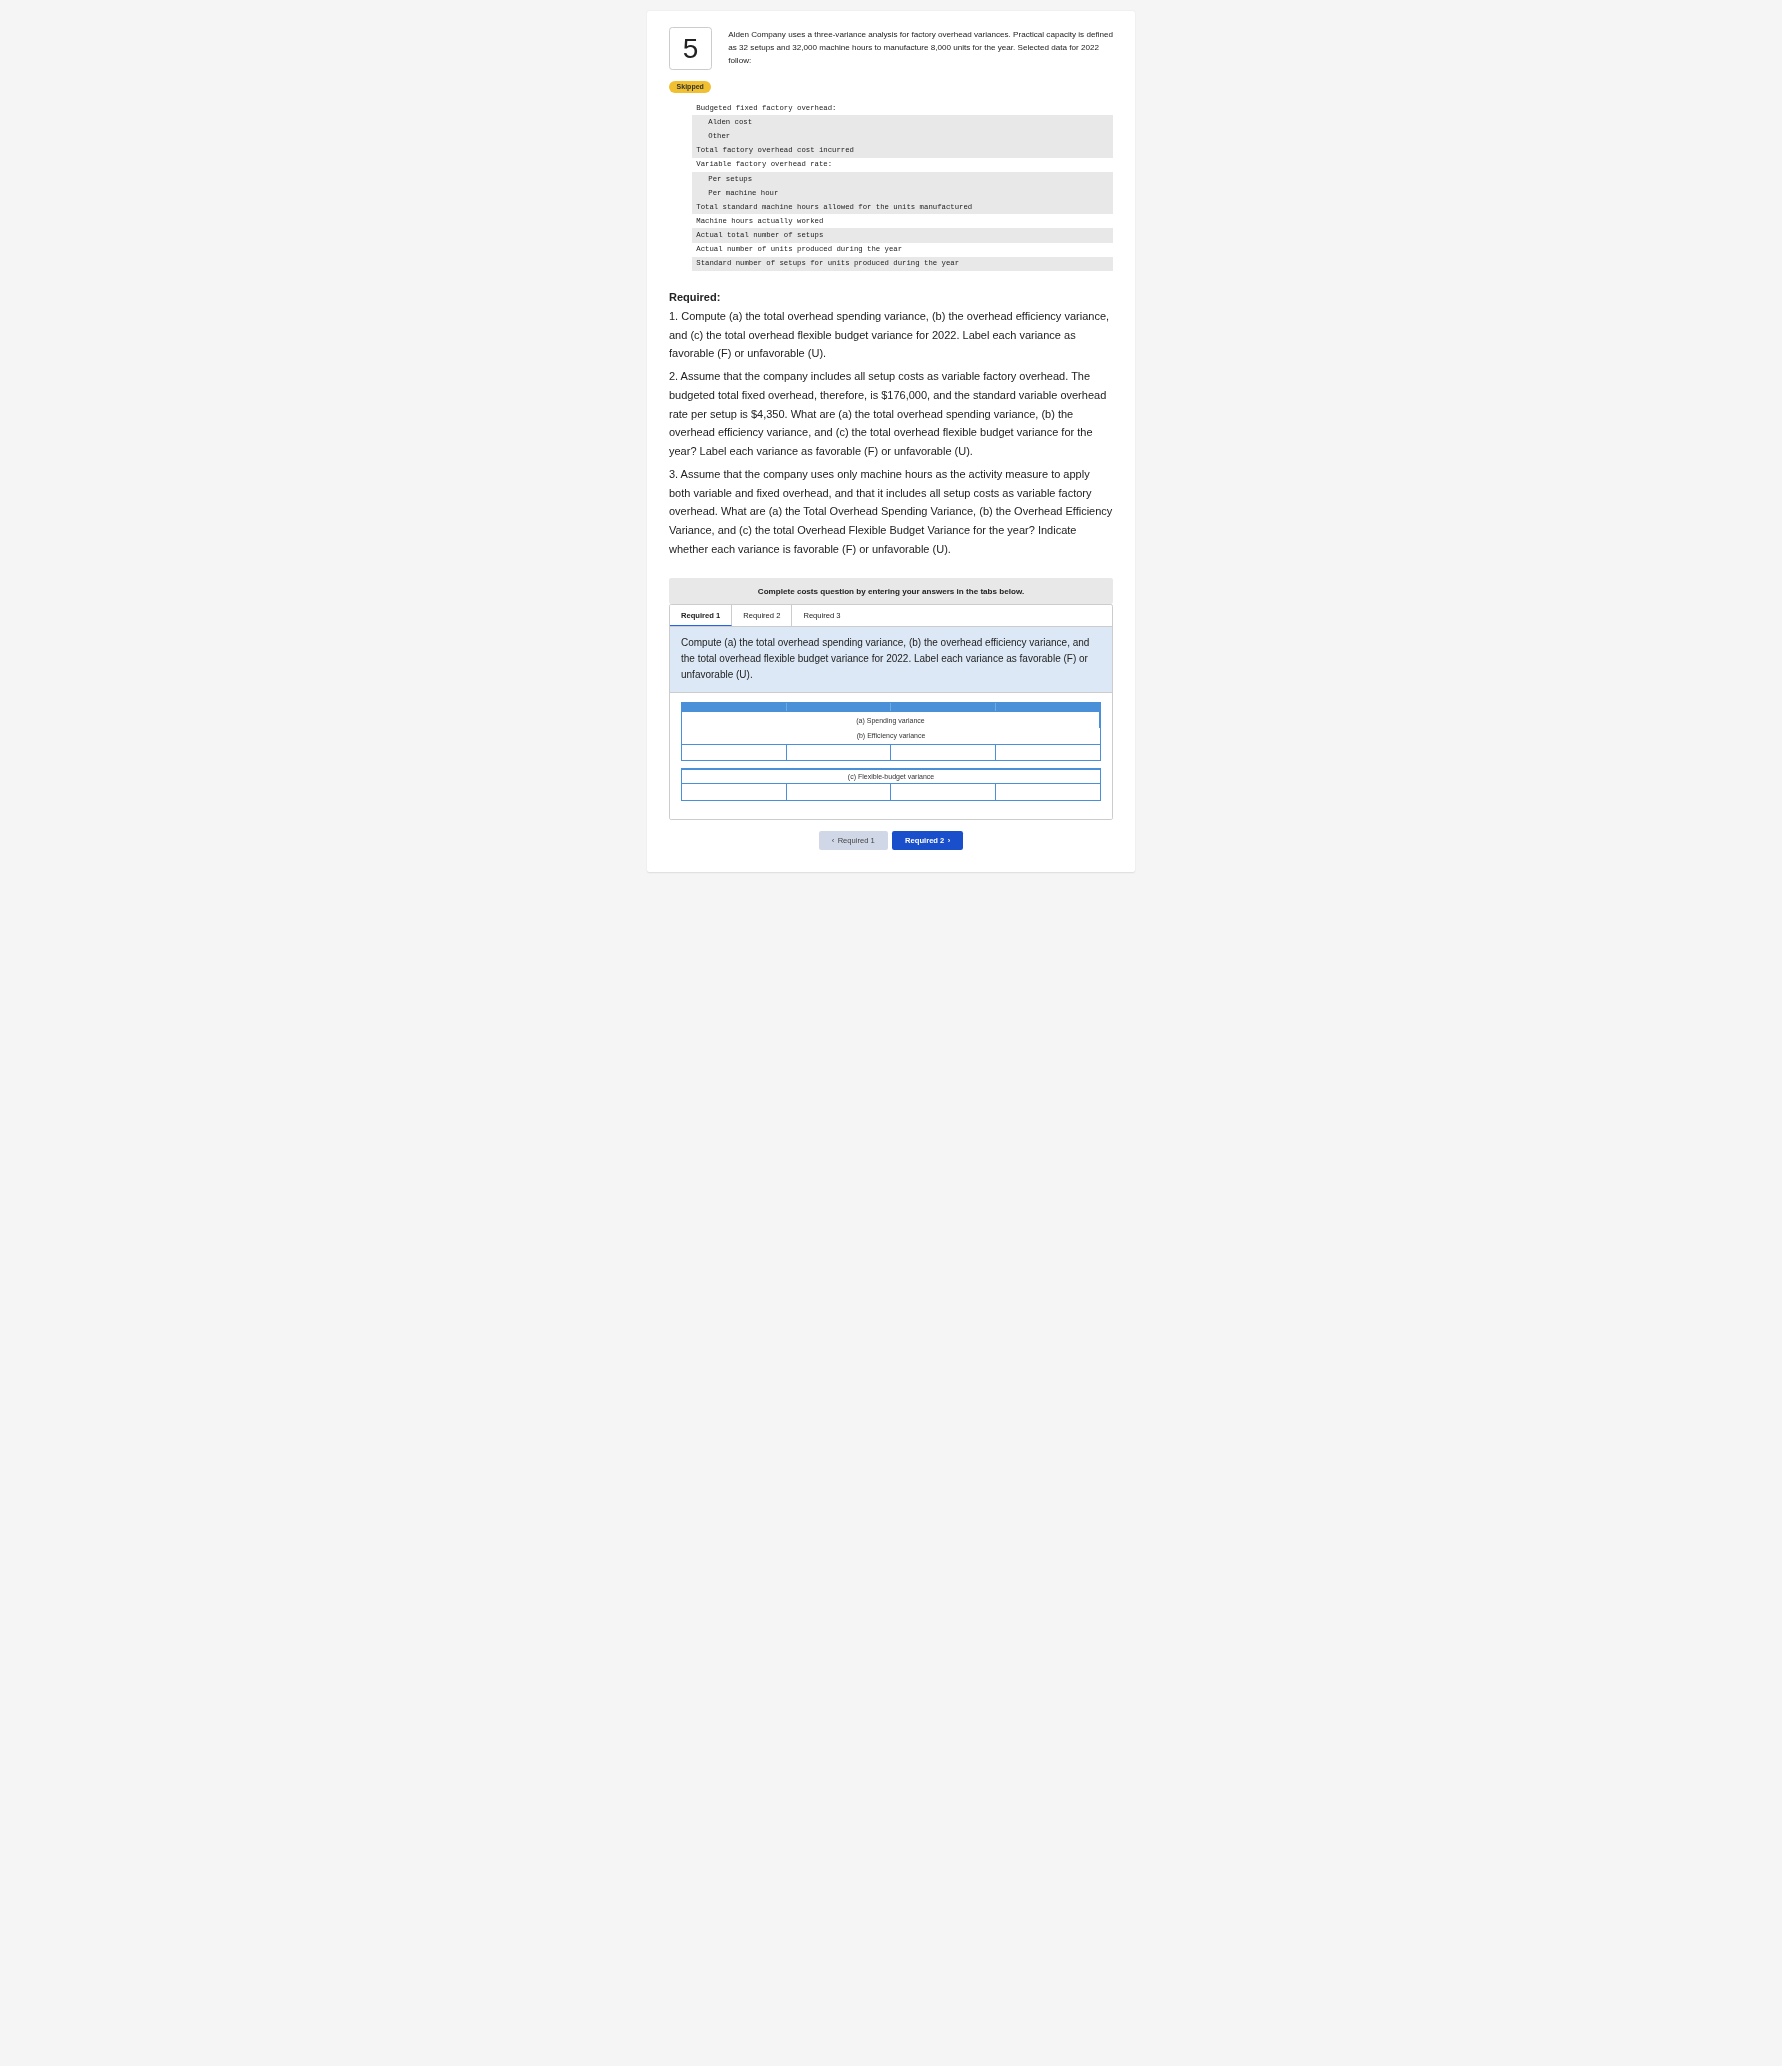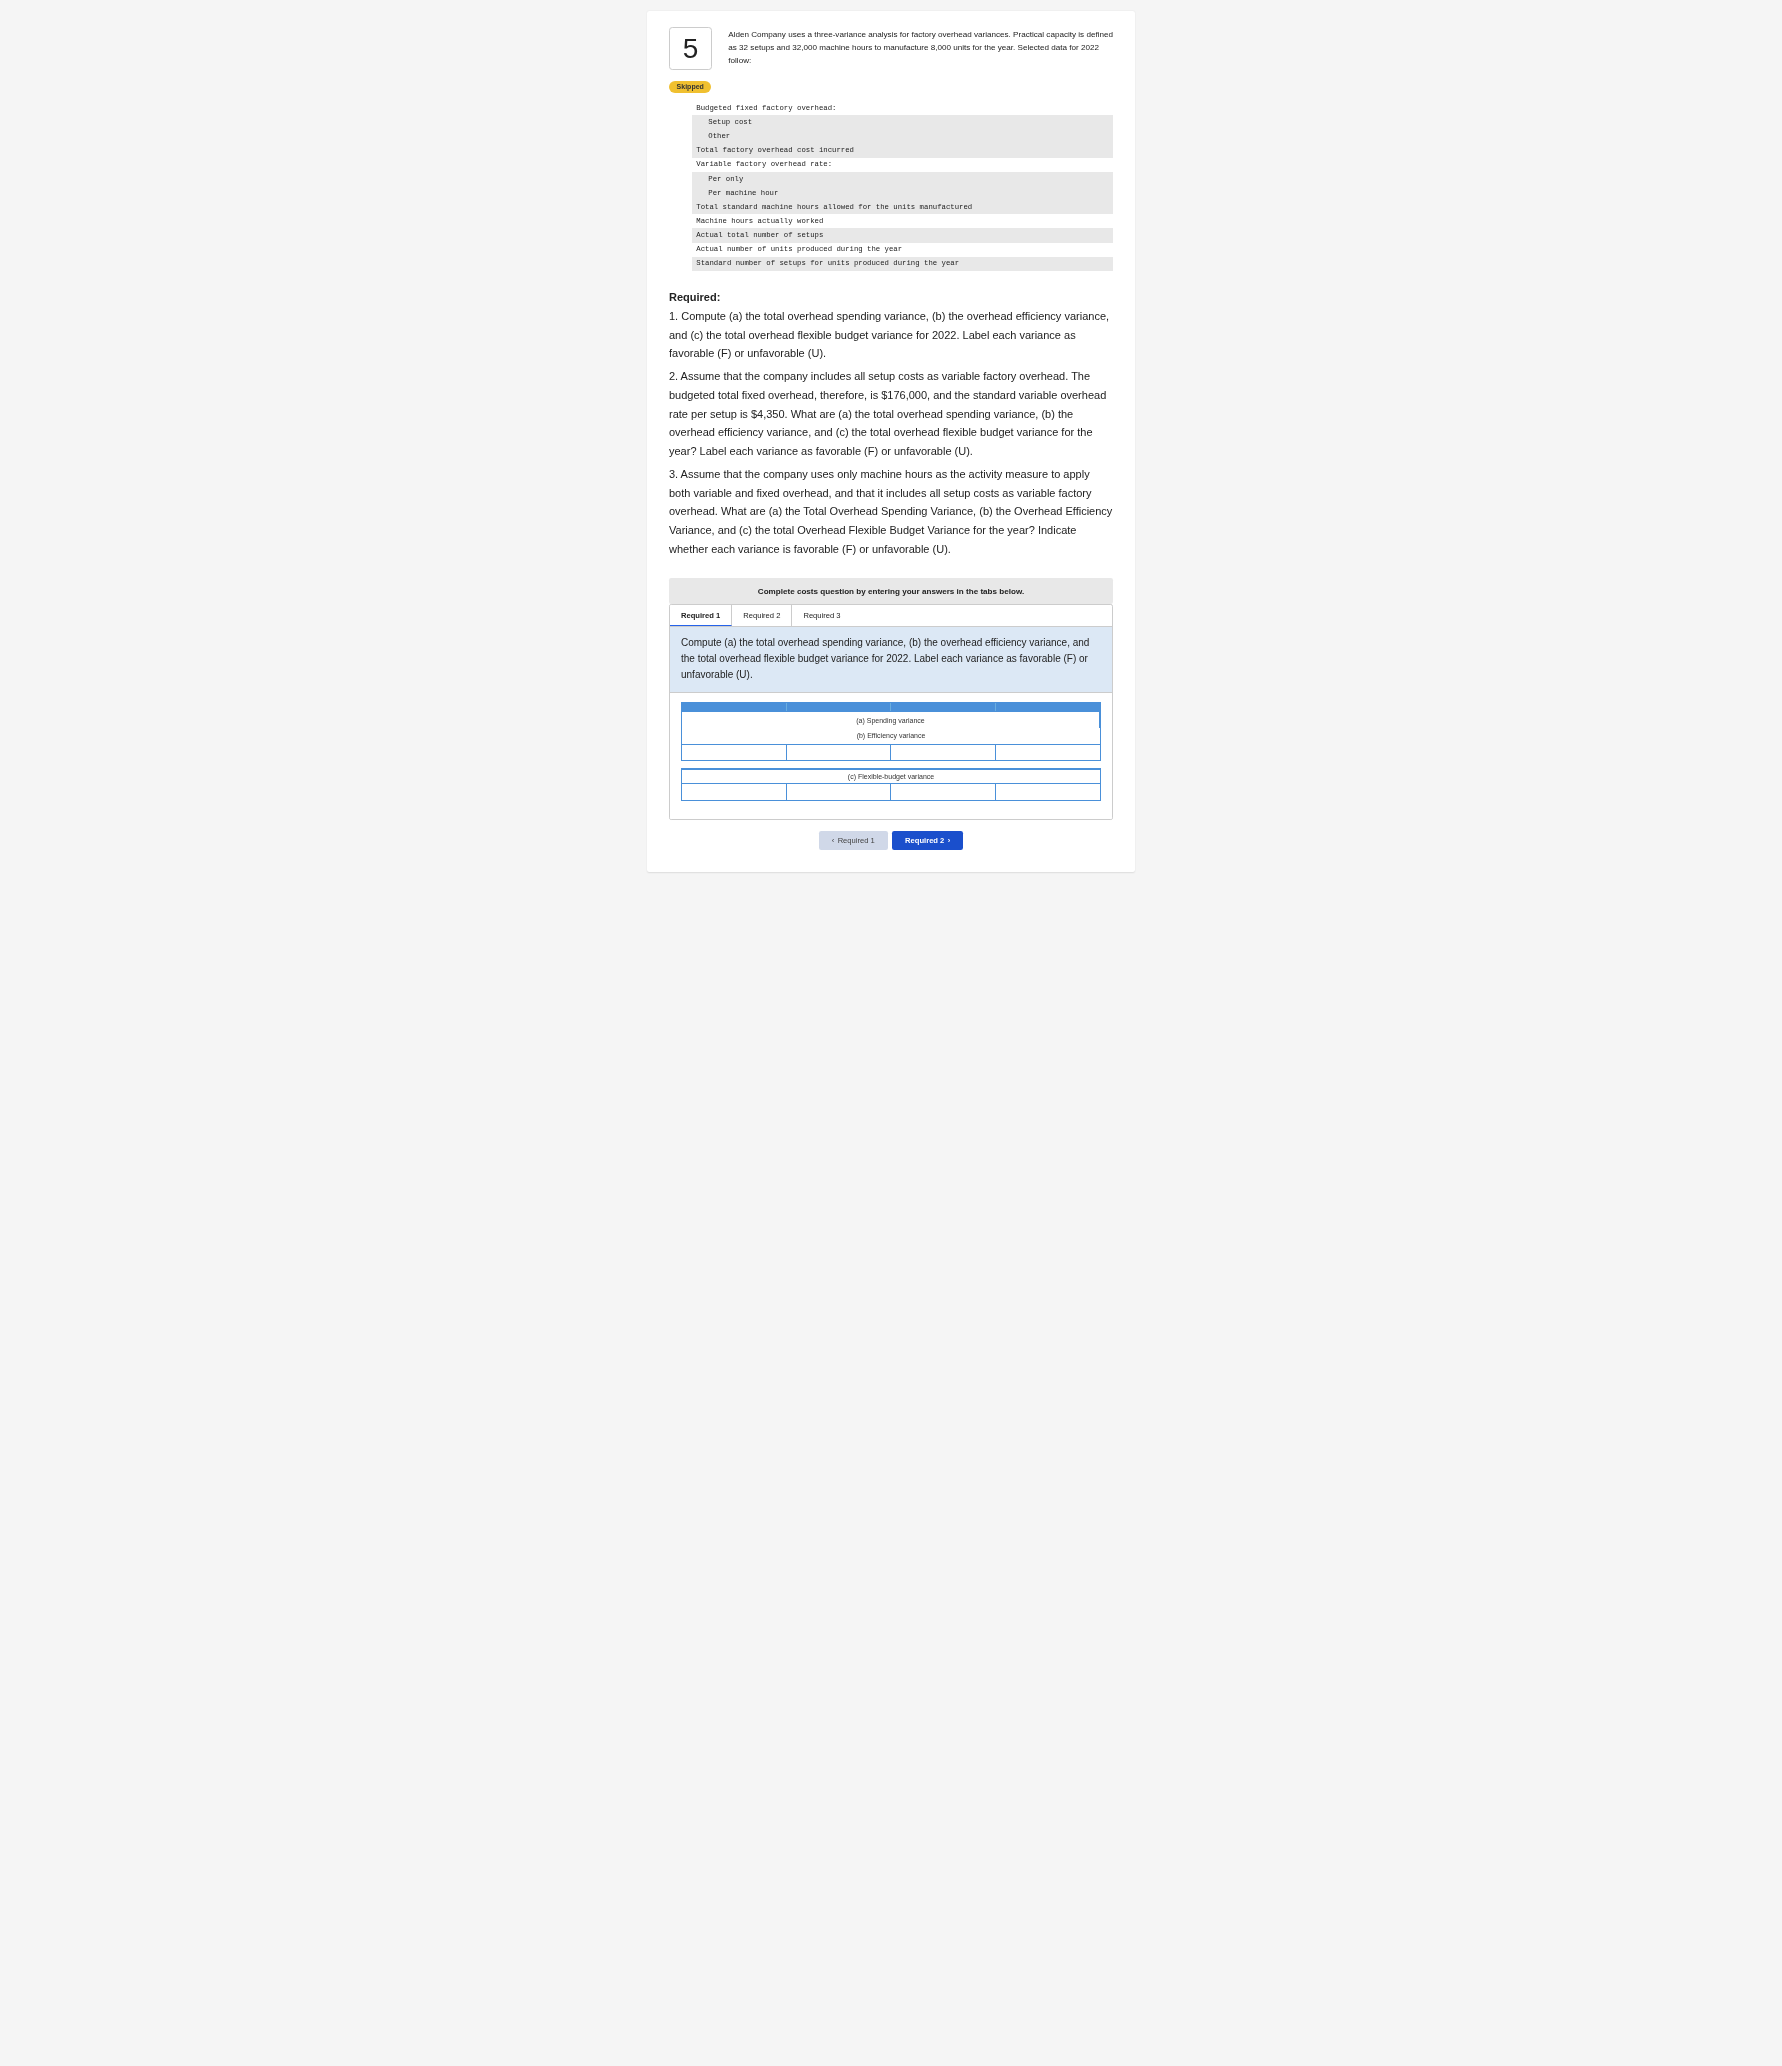--- a/index.html
+++ b/index.html
@@ -232,25 +232,25 @@
     <div class="question-number-box">5</div>
     <div class="question-text">Alden Company uses a three-variance analysis for factory overhead variances. Practical capacity is defined as 32 setups and 32,000 machine hours to manufacture 8,000 units for the year. Selected data for 2022 follow:</div>
   </div>
 
   
   <div class="skipped-badge">Skipped</div>
 
   
   <div class="data-table-section">
     <div class="data-row header-row">Budgeted fixed factory overhead:</div>
-    <div class="data-row shaded indented">Setup cost</div>
+    <div class="data-row shaded indented">Alden cost</div>
     <div class="data-row shaded indented">Other</div>
     <div class="data-row shaded">Total factory overhead cost incurred</div>
     <div class="data-row">Variable factory overhead rate:</div>
-    <div class="data-row shaded indented">Per only</div>
+    <div class="data-row shaded indented">Per setups</div>
     <div class="data-row shaded indented">Per machine hour</div>
     <div class="data-row shaded">Total standard machine hours allowed for the units manufactured</div>
     <div class="data-row">Machine hours actually worked</div>
     <div class="data-row shaded">Actual total number of setups</div>
     <div class="data-row">Actual number of units produced during the year</div>
     <div class="data-row shaded">Standard number of setups for units produced during the year</div>
   </div>
 
   <div class="separator"></div>
 

